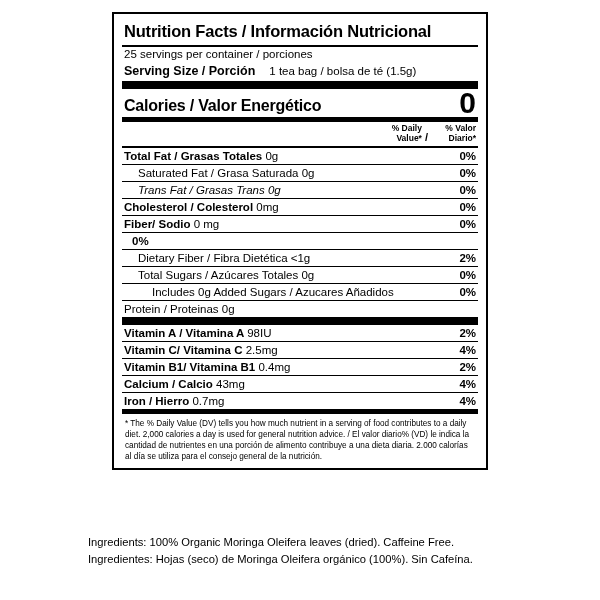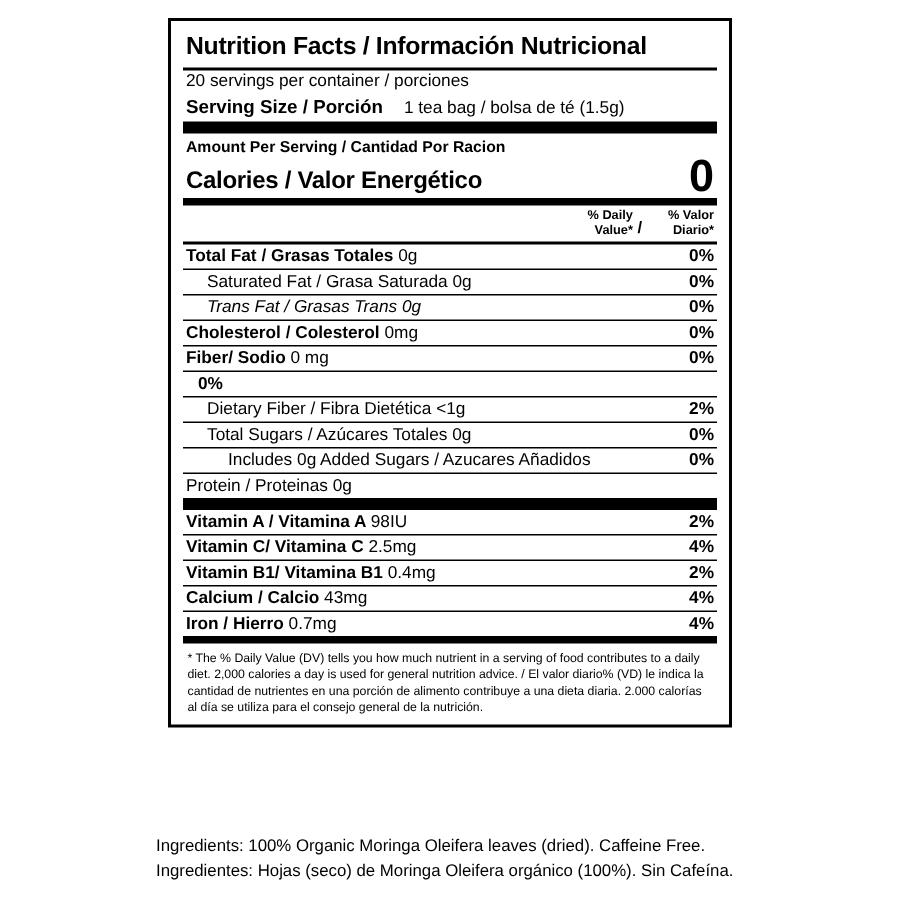--- a/index.html
+++ b/index.html
@@ -108,49 +108,47 @@
   .italic { font-style: italic; }
   .amt { font-weight: normal; }
 
   .footnote {
     font-size: 8.2px;
     line-height: 1.35;
     padding: 4px 4px 2px 3px;
   }
   .ingredients {
     position: absolute;
-    left: 104px;
+    left: 88px;
     top: 534px;
     width: 420px;
     font-size: 11.2px;
     line-height: 1.55;
-    margin-top: 22px;
   }
 </style>
 </head>
 <body>
 
 <div class="page">
 
   <div class="panel">
 
     <div class="nf-title">Nutrition Facts / Información Nutricional</div>
 
     <div class="rule-med"></div>
 
-    <div class="servings">20 servings per container / porciones</div>
+    <div class="servings">25 servings per container / porciones</div>
 
     <div class="serving-size">
       <span>Serving Size / Porción</span>
       <span class="val">1 tea bag / bolsa de té (1.5g)</span>
     </div>
 
     <div class="rule-thick"></div>
 
-    <div class="amount-row">Amount Per Serving / Cantidad Por Racion</div>
 
     <div class="cal-row">
       <span class="cal-label">Calories / Valor Energético</span>
       <span class="cal-value">0</span>
     </div>
 
     <div class="rule-mid"></div>
 
     <div class="dv-head">
       <div class="c1">

